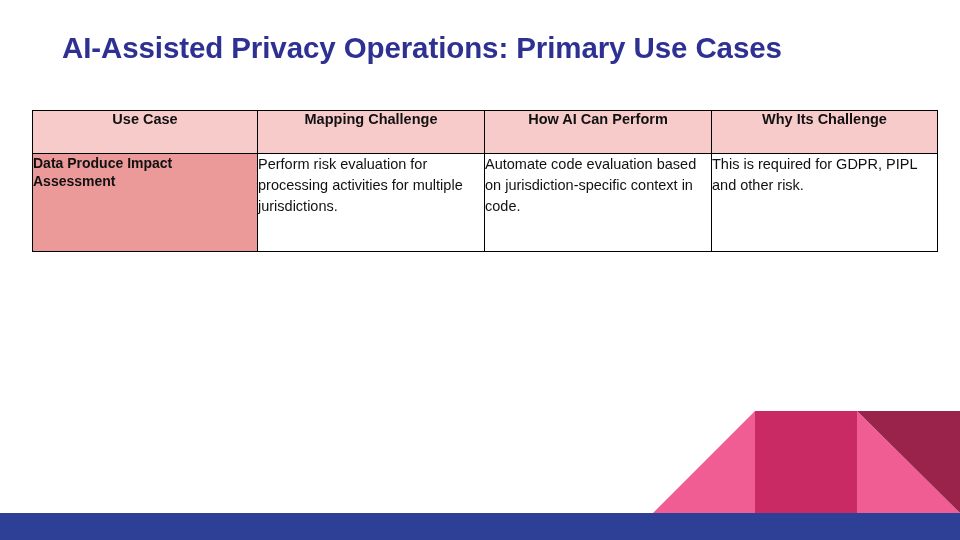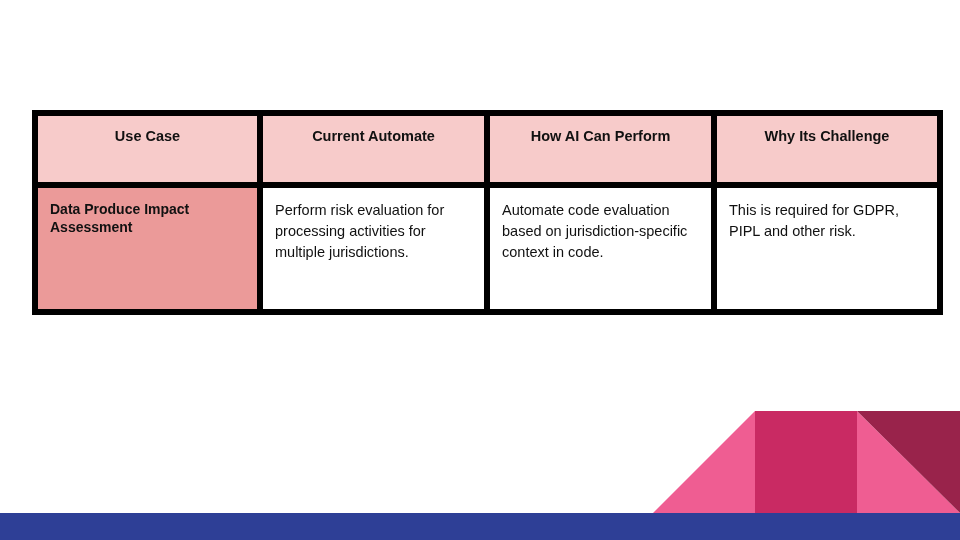--- a/index.html
+++ b/index.html
@@ -58,23 +58,23 @@
     width: 905px;
     background: transparent;
   }
   table.main col.c1 { width: 225px; }
   table.main col.c2 { width: 227px; }
   table.main col.c3 { width: 227px; }
   table.main col.c4 { width: 226px; }
 
   table.main th,
   table.main td {
-    border: 6px solid #000000;
+    border: 1px solid #000000;
     vertical-align: top;
-    padding: 12px;
+    padding: 0;
   }
 
   th.hdr {
     background: #f7cbca;
     text-align: center;
     height: 42px;
     font-size: 14.5px;
     font-weight: bold;
     color: #111111;
     padding: 0 6px;
@@ -119,33 +119,34 @@
 
     <polygon points="653,513 755,411 755,513" fill="#ef5d92"></polygon>
 
     <polygon points="755,411 857,411 857,513 755,513" fill="#c92a63"></polygon>
 
     <polygon points="857,411 960,513 857,513" fill="#ef5d92"></polygon>
 
     <polygon points="857,411 960,411 960,513" fill="#99234b"></polygon>
   </svg>
 
+  <div class="title">AI-Assisted Privacy Operations: Primary Use Cases</div>
 
   <div class="tbl-wrap">
     <table class="main">
       <colgroup>
         <col class="c1">
           <col class="c2">
           <col class="c3">
           <col class="c4">
       </colgroup>
       <thead>
         <tr>
           <th class="hdr">Use Case</th>
-          <th class="hdr">Current Automate</th>
+          <th class="hdr">Mapping Challenge</th>
           <th class="hdr">How AI Can Perform</th>
           <th class="hdr">Why Its Challenge</th>
         </tr>
       </thead>
       <tbody>
         <tr class="r2">
           <td class="usecase">Data Produce Impact Assessment</td>
           <td class="body">Perform risk evaluation for processing activities for multiple jurisdictions.</td>
           <td class="body">Automate code evaluation based on jurisdiction-specific context in code.</td>
           <td class="body">This is required for GDPR, PIPL and other risk.</td>

